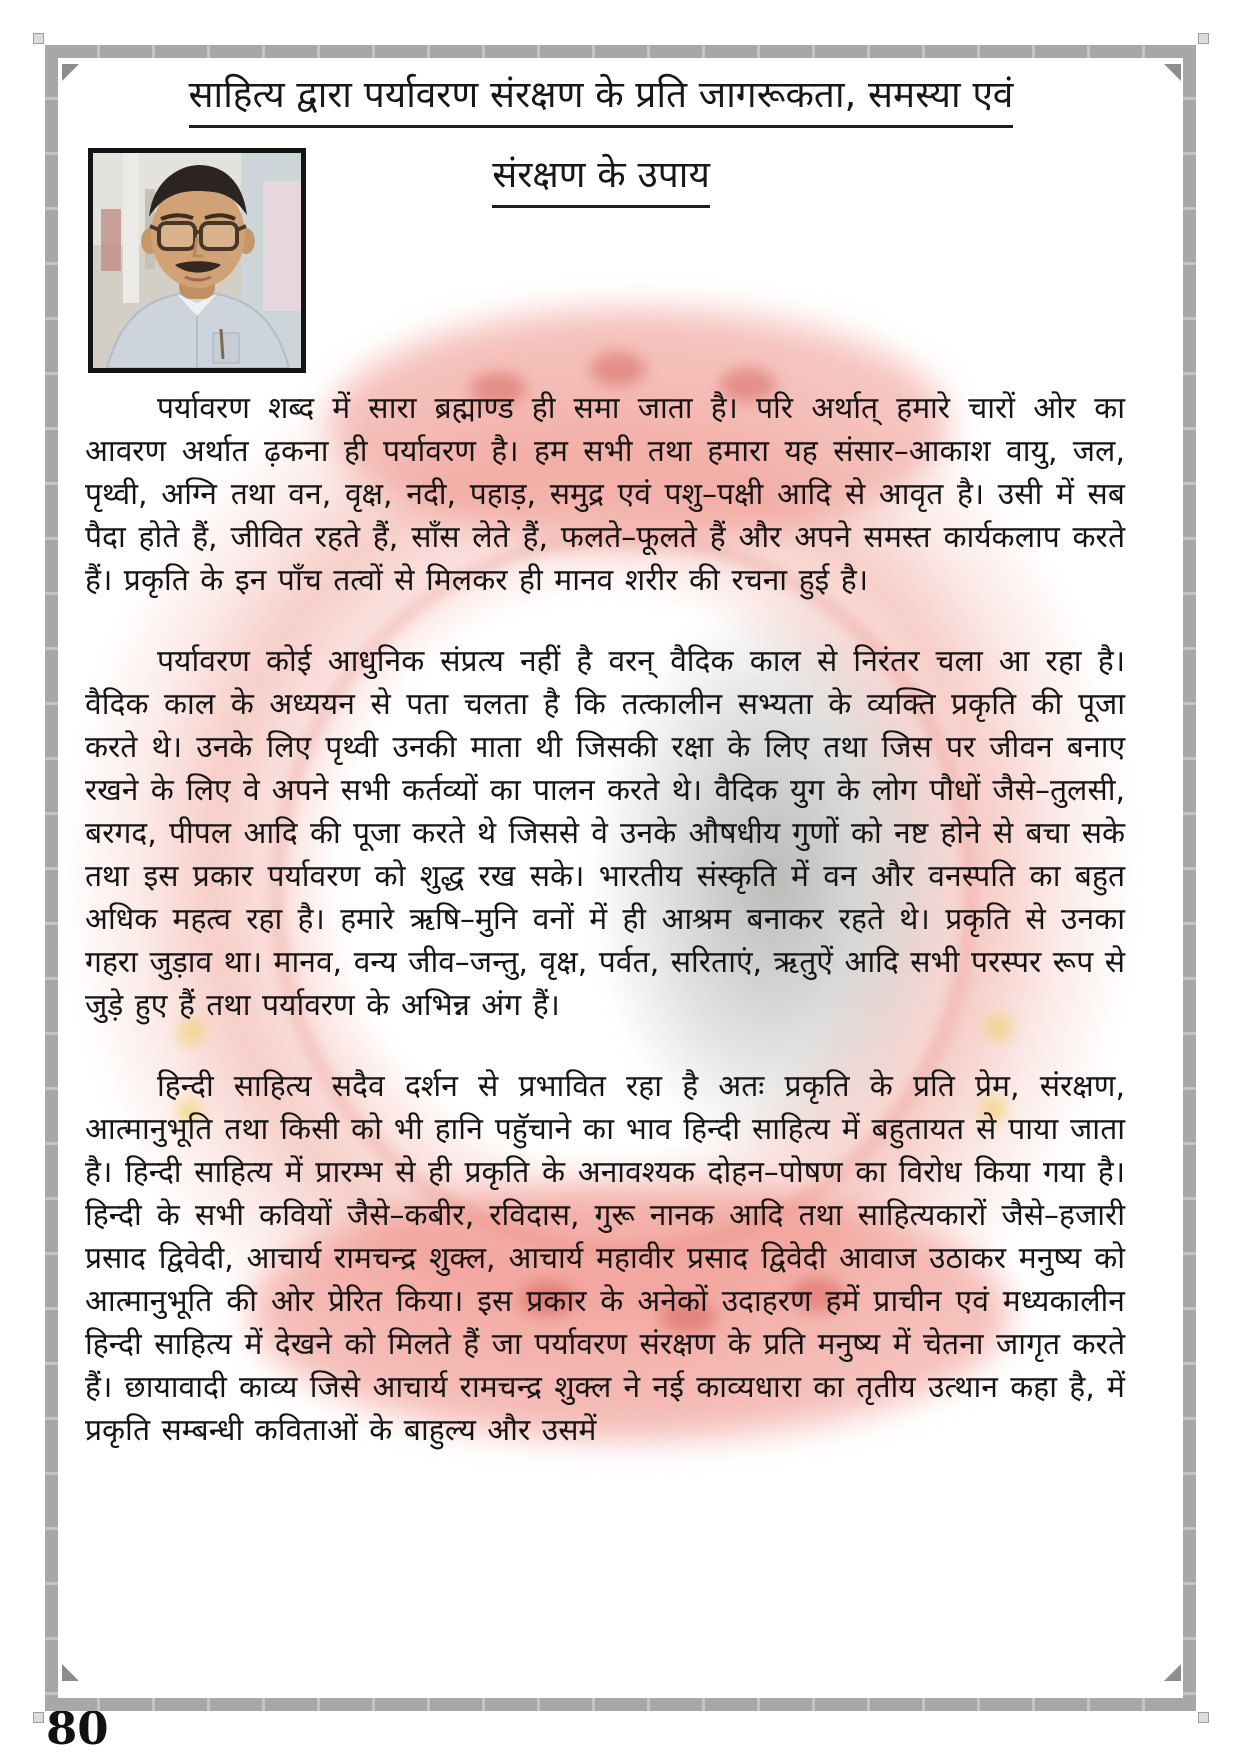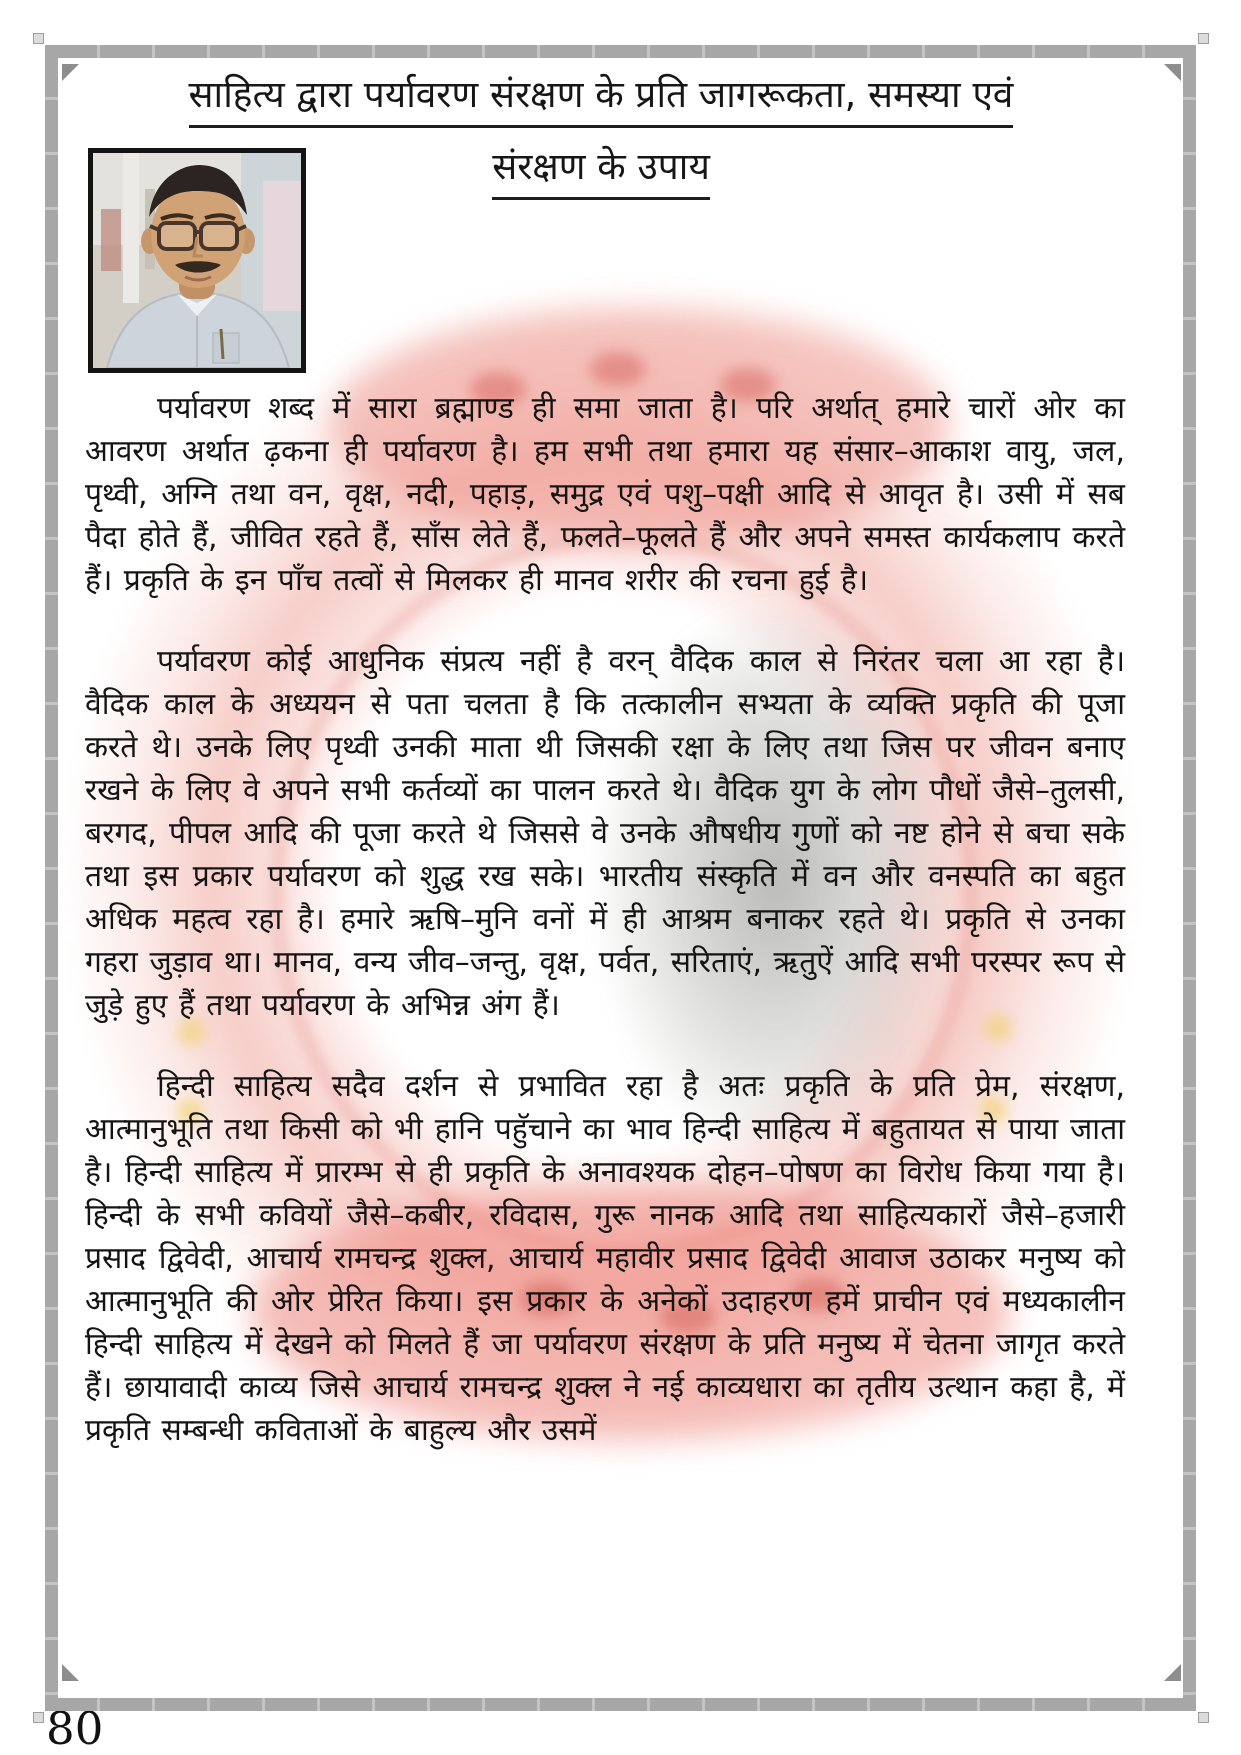--- a/index.html
+++ b/index.html
@@ -66,21 +66,21 @@
     .d1{left:172px;top:1012px;} .d2{left:170px;top:1092px;}
     .d3{left:978px;top:1008px;} .d4{left:973px;top:1090px;}
     .dot-r{width:56px;height:34px;background:rgba(198,56,48,0.35);filter:blur(7px);}
     .r1{left:470px;top:372px;} .r2{left:590px;top:352px;} .r3{left:720px;top:368px;}
     .r4{left:520px;top:1282px;} .r5{left:660px;top:1300px;} .r6{left:790px;top:1278px;}
 
     
     .content{position:absolute;left:77px;top:57px;width:1048px;z-index:2;}
     .title{ text-align:center;font-size:37px;line-height:52px;margin-top:12px;color:#161616;}
     .title .uline{border-bottom:3px solid #1e1e1e;padding-bottom:9px;}
-    .title-line1{margin-bottom:20px;}
+    .title-line1{margin-bottom:28px;}
     .title-line2{margin-bottom:12px;}
 
     .photo-frame{
       position:absolute;left:88px;top:148px;width:208px;height:215px;
       border:5px solid #141414;background:#d6d2c8;z-index:2;
     }
     .photo-frame svg{display:block;}
 
     .author-block{
       position:absolute;right:116px;top:188px;width:720px;
@@ -89,21 +89,21 @@
 
     .body-text{
       position:absolute;left:77px;top:386px;width:1048px;z-index:2;
       font-size:30px;line-height:43px;text-align:justify;color:#141414;
       word-spacing:2px;
     }
     .body-text p{margin:0 0 38px 8px;text-indent:72px;}
 
     .page-number{
       position:absolute;left:46px;top:1702px;z-index:2;
-      font-family:"DejaVu Serif",serif;font-weight:400;font-size:45px;color:#111;
+      font-family:"DejaVu Serif",serif;font-weight:700;font-size:45px;color:#111;
     }
   </style>
 </head>
 <body>
 
 <div class="page">
 
   <div>
     <div class="wm wm-ring"></div>
     <div class="wm wm-innerring"></div>

